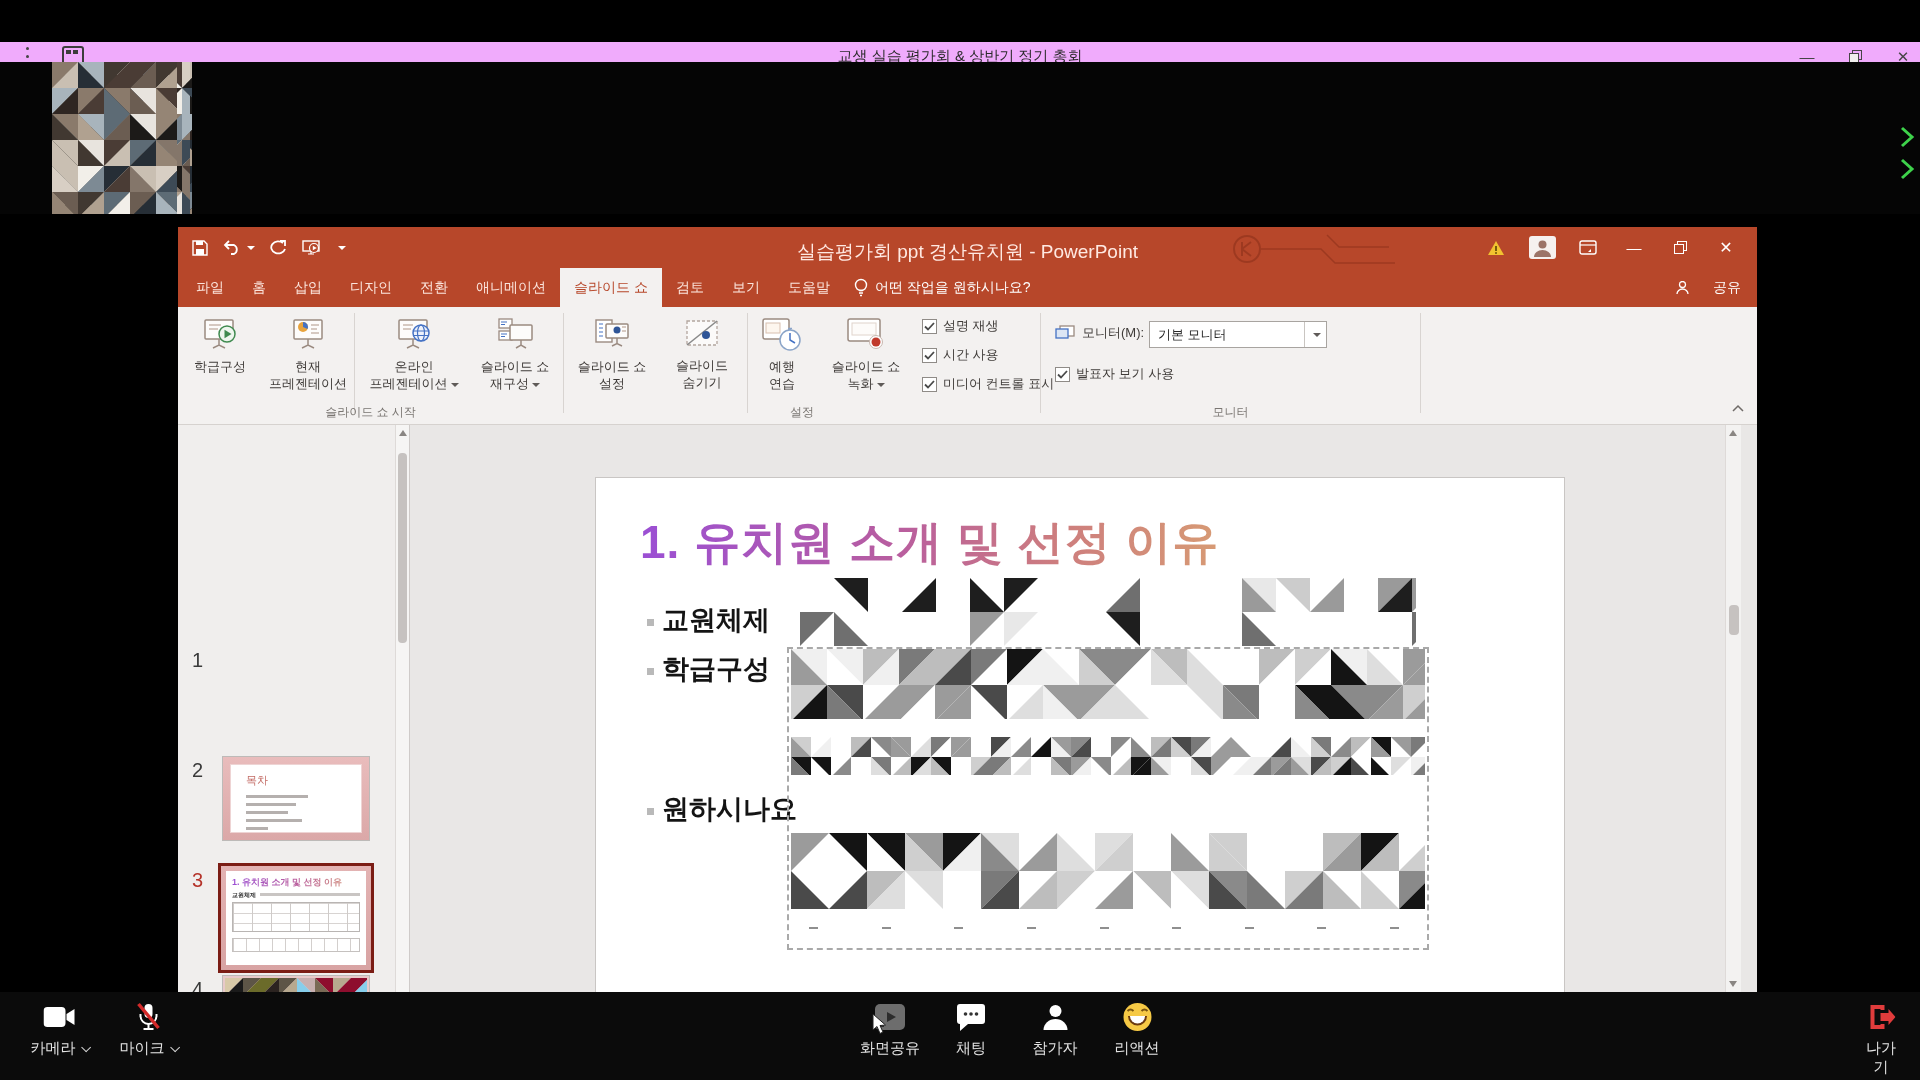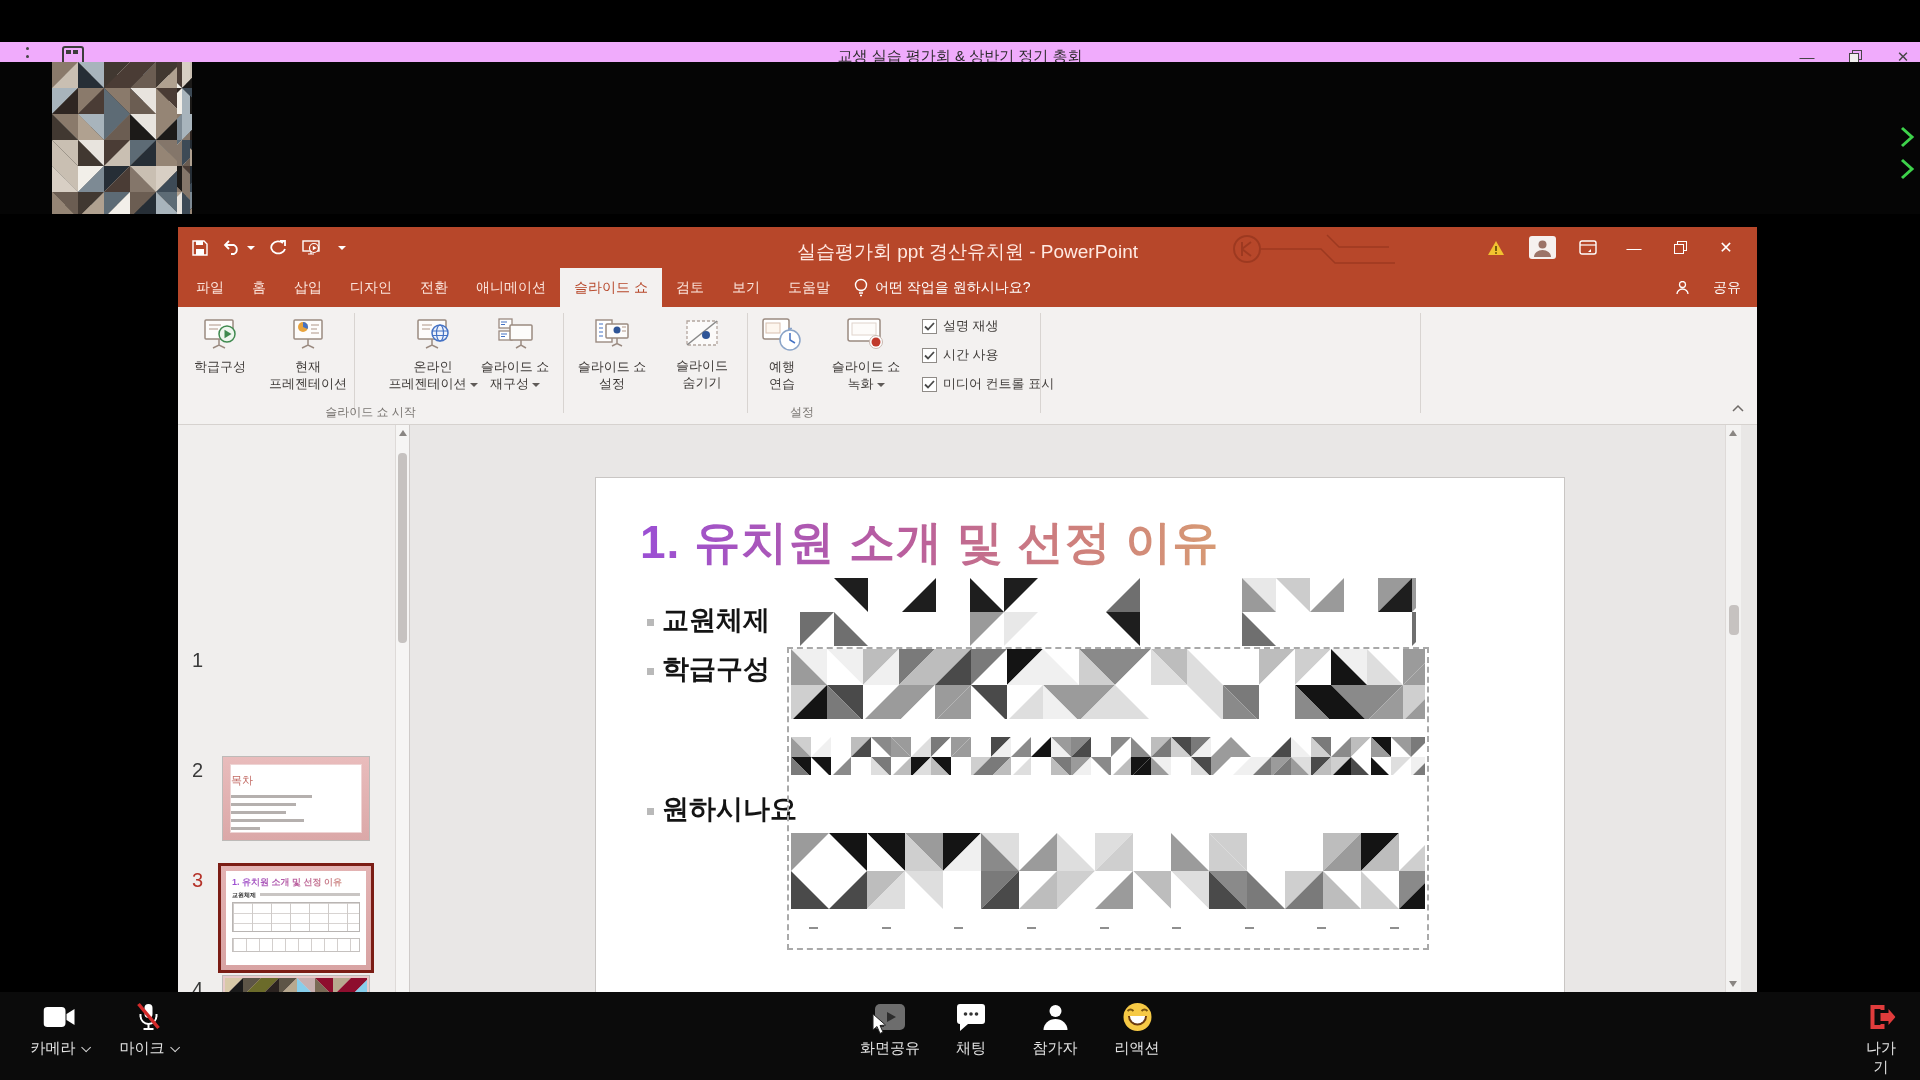--- a/index.html
+++ b/index.html
@@ -82,21 +82,21 @@
   .tri-up { width:0; height:0; border-left:4px solid transparent; border-right:4px solid transparent; border-bottom:6px solid #8a8683; }
   .tri-dn { width:0; height:0; border-left:4px solid transparent; border-right:4px solid transparent; border-top:6px solid #8a8683; }
 
   
   #t1bg { width:100%; height:100%; background:
           radial-gradient(circle at 18% 45%, rgba(176,110,180,.75), rgba(176,110,180,0) 55%),
           linear-gradient(100deg,#c9a3b8 0%, #dfb09a 45%, #eec49b 100%); position:relative; }
   #t1-title { position:absolute; left:50%; top:26%; transform:translateX(-50%); font-size:11px; font-weight:bold; color:#8d2f22; white-space:nowrap; }
   .t1line { position:absolute; height:3px; background:#cd7b4d; opacity:.85; }
   #t2bg { width:100%; height:100%; background:linear-gradient(180deg,#e9bcbc,#dba8a8); padding:7px; position:relative; }
-  #t2in { width:100%; height:100%; background:#fff; border:1px solid #eed4d4; padding:8px 0; }
+  #t2in { width:100%; height:100%; background:#fff; border:1px solid #eed4d4; padding:8px 15px; }
   #t2-title { font-size:11px; color:#c26a63; margin-bottom:7px; }
   .t2line { height:3px; background:#b5b0ae; margin-bottom:5px; }
   #t3wrap { border:3px solid #7b1d15; }
   #t3frame { width:100%; height:100%; background:linear-gradient(180deg,#e3b3b3,#d8a3a3); padding:5px; }
   #t3in { width:100%; height:100%; background:#fff; padding:5px 6px; position:relative; }
   #t3-title { font-size:9px; font-weight:bold; white-space:nowrap;
               background:linear-gradient(90deg,#9b4fd4,#b95e9e,#d79a74);
               -webkit-background-clip:text; background-clip:text; -webkit-text-fill-color:transparent; color:transparent; }
   .t3lbl { font-size:6px; font-weight:bold; color:#333; }
   .t3grid { border:1px solid #b9b5b3; height:30px; margin-top:2px;
@@ -1259,21 +1259,21 @@
           <rect x="6" y="5" width="28" height="19" rx="1" fill="#fdfcfb" stroke="#9a8a80" stroke-width="1.5"></rect>
           <circle cx="15" cy="12" r="5" fill="#e8a33d"></circle>
               <path d="M15 12 L15 7 A5 5 0 0 1 19.5 14 z" fill="#4472c4"></path>
           <path d="M23 10 h8 M23 14 h6 M23 18 h8" stroke="#c9b8ae" stroke-width="1.5"></path>
           <path d="M20 24 v6 M14 33 l6 -3 6 3" stroke="#9a8a80" stroke-width="1.5" fill="none"></path>
         </svg>
           </div>
         <div><span>현재</span><br><span>프레젠테이션</span></div>
       </div>
       <div class="vdiv" style="left:176px;"></div>
-      <div class="bigbtn" style="left:203px; width:104px;">
+      <div class="bigbtn" style="left:184px; width:104px;">
         <div class="ic">
             <svg width="40" height="40" viewBox="0 0 40 40">
           <rect x="5" y="5" width="28" height="19" rx="1" fill="#fdfcfb" stroke="#9a8a80" stroke-width="1.5"></rect>
           <path d="M9 10 h10 M9 14 h8" stroke="#c9b8ae" stroke-width="1.5"></path>
           <path d="M19 24 v6 M13 33 l6 -3 6 3" stroke="#9a8a80" stroke-width="1.5" fill="none"></path>
           <circle cx="27" cy="18" r="8" fill="#eef2fb" stroke="#4472c4" stroke-width="1.5"></circle>
           <ellipse cx="27" cy="18" rx="3.5" ry="8" fill="none" stroke="#4472c4" stroke-width="1.2"></ellipse>
           <path d="M19.5 16 h15 M19.5 20.5 h15" stroke="#4472c4" stroke-width="1.2"></path>
         </svg>
           </div>
@@ -1368,20 +1368,44 @@
                 <polyline points="1,4.5 4,7.5 10,1" fill="none" stroke="#4a4a4a" stroke-width="1.8"></polyline>
               </svg>
             </span>
           <span>미디어 컨트롤 표시</span>
         </label>
       </div>
       <div class="grp-label">설정</div>
     </div>
     <div class="vdiv" style="left:862px;"></div>
 
+    <div class="rgroup" style="left:863px; width:379px;">
+      <div style="position:absolute; left:14px; top:17px; display:flex; align-items:center; gap:7px; font-size:13px; color:#3f3b38;">
+        <svg width="20" height="16" viewBox="0 0 20 16">
+          <rect x="5" y="1" width="14" height="10" fill="#fff" stroke="#9a8a80" stroke-width="1.3"></rect>
+          <rect x="1" y="4" width="12" height="9" fill="#dce6f4" stroke="#4472c4" stroke-width="1.3"></rect>
+        </svg>
+        <span>모니터(M):</span>
+      </div>
+      <div id="monitor-dd">
+        <span>기본 모니터</span>
+        <span class="dbtn">
+            <i class="caret"></i>
+          </span>
+      </div>
+      <label class="chk" style="position:absolute; left:14px; top:58px;">
+        <span class="box">
+            <svg width="11" height="9" viewBox="0 0 11 9">
+              <polyline points="1,4.5 4,7.5 10,1" fill="none" stroke="#4a4a4a" stroke-width="1.8"></polyline>
+            </svg>
+          </span>
+        <span>발표자 보기 사용</span>
+      </label>
+      <div class="grp-label">모니터</div>
+    </div>
     <div class="vdiv" style="left:1242px;"></div>
 
     <div id="ribbon-collapse">
       <svg width="12" height="8" viewBox="0 0 12 8">
           <polyline points="1,7 6,2 11,7" fill="none" stroke="#6f6b68" stroke-width="1.5"></polyline>
         </svg>
     </div>
   </div>
 
   <div id="doc">

